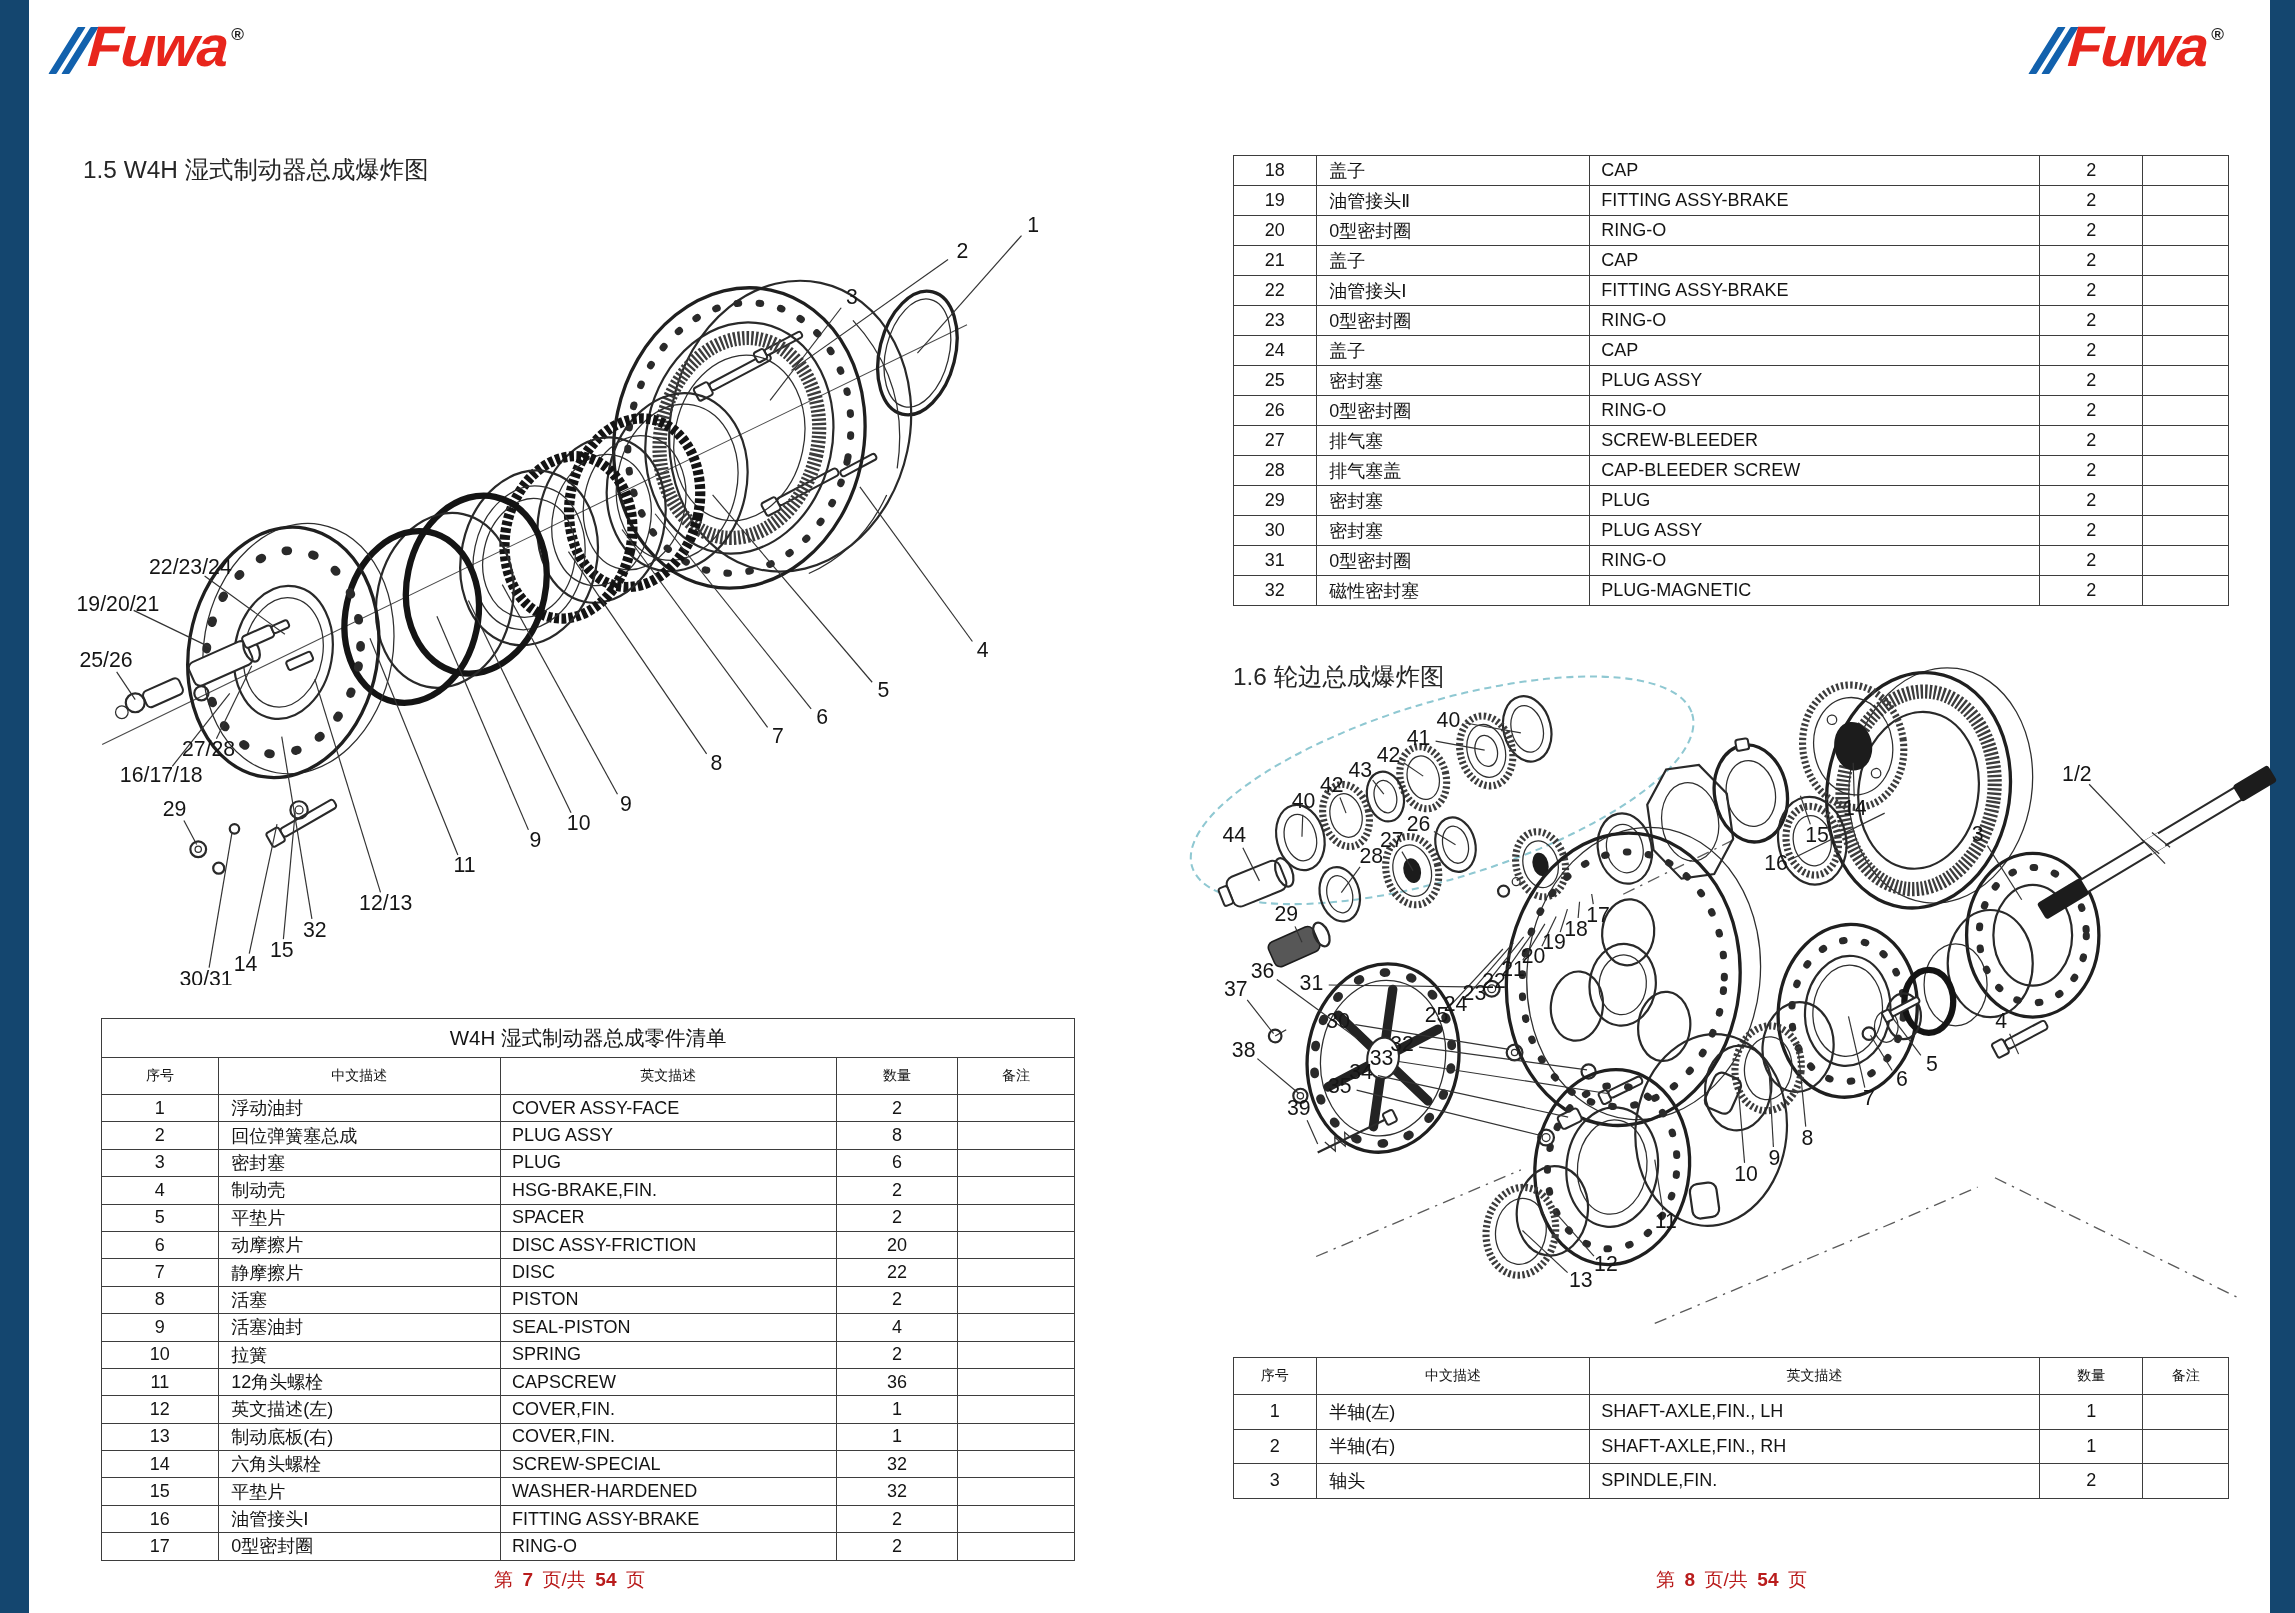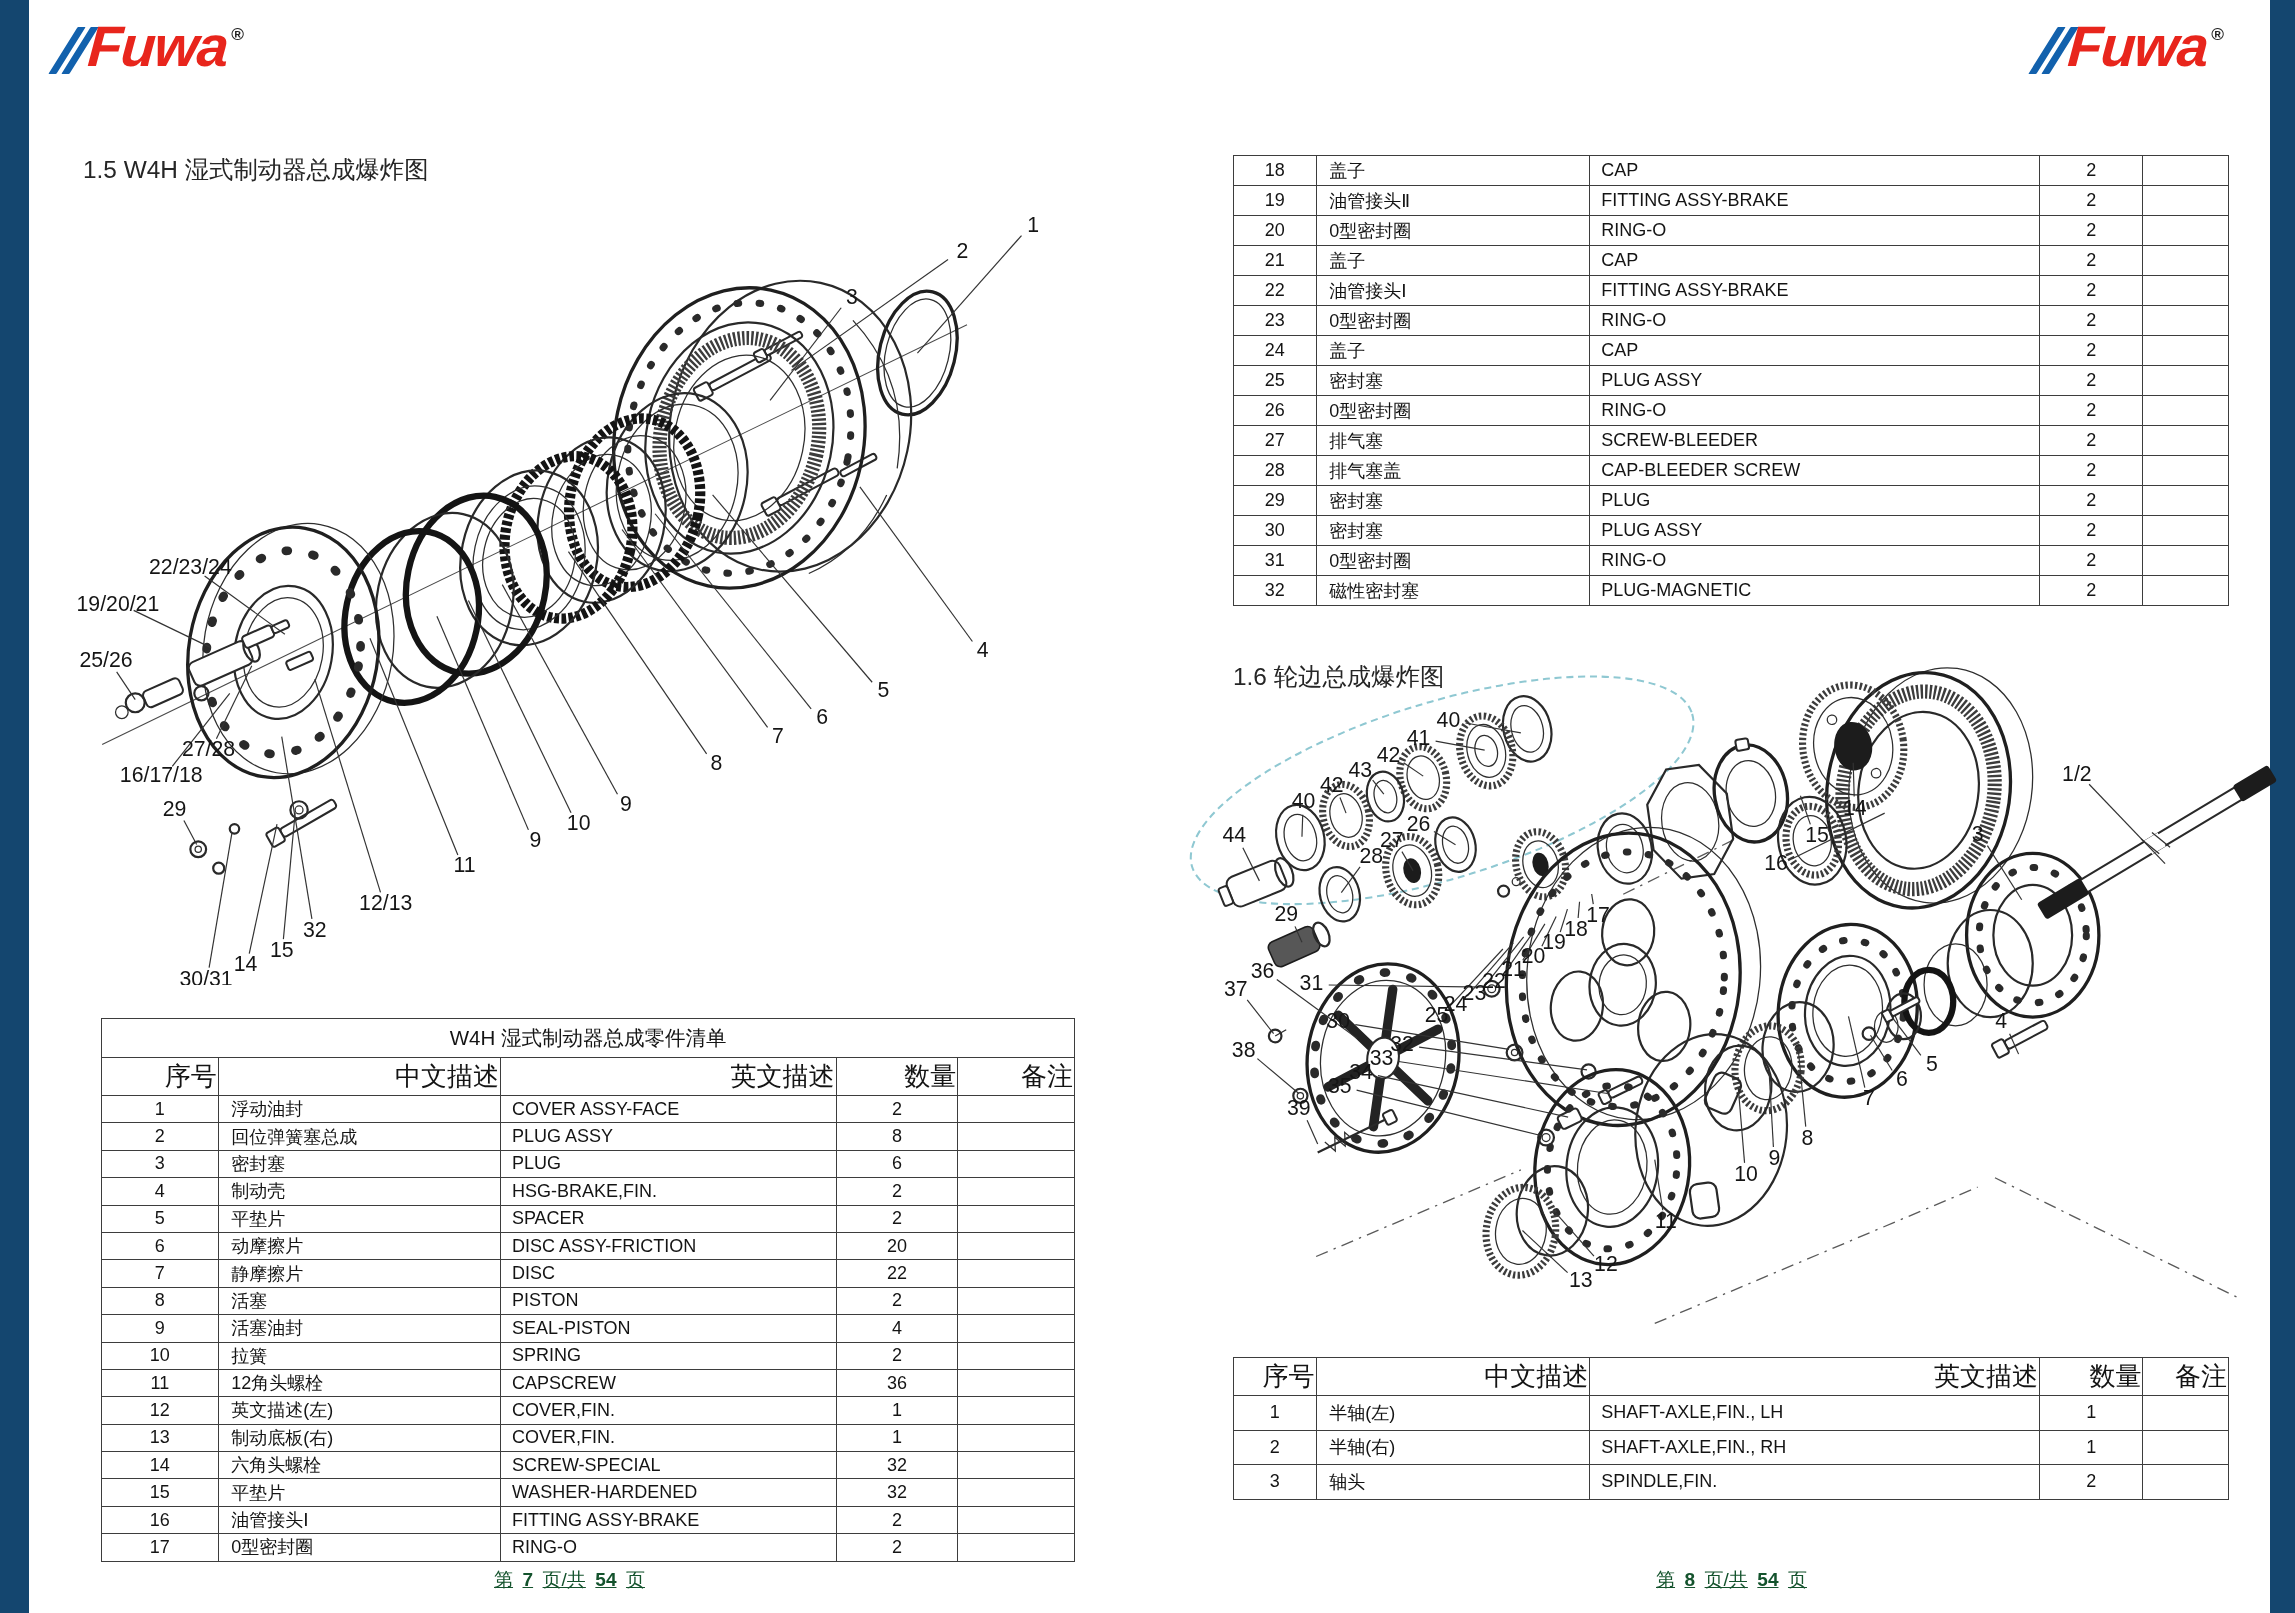--- a/index.html
+++ b/index.html
@@ -17,32 +17,32 @@
   .logo-reg{font-size:17.3px;font-weight:bold;color:#222;margin-left:3.9px;margin-top:3.2px;}
 
   
   .sec-title{position:absolute;font-size:24.4px;color:#262626;white-space:nowrap;}
 
   
   .ptable{position:absolute;border-collapse:collapse;table-layout:fixed;background:#fff;}
   .ptable td,.ptable th{border:1.6px solid #3d3d3d;overflow:hidden;white-space:nowrap;
                         font-weight:normal;color:#141414;}
   .ptable tr.cap td{height:36px;text-align:center;font-size:20.5px;}
-  .ptable tr.hdr th{height:34px;text-align:right;font-size:26px;}
+  .ptable tr.hdr th{height:34px;text-align:center;font-size:14px;}
   .ptable tbody td{font-size:18px;}
   .ptable tbody td.c0{text-align:center;}
   .ptable tbody td.c1{padding-left:12.6px;}
   .ptable tbody td.c2{padding-left:11px;}
   .ptable tbody td.c3{text-align:center;}
   #brake-table tbody td{height:24.4px;}
   #brake-cont-table tbody td{height:27px;}
   #hub-table tbody td{height:31.5px;}
 
   
-  .footer{position:absolute;font-size:19px;color:#14532d;text-align:center;text-decoration:underline;}
+  .footer{position:absolute;font-size:19px;color:#b91c1c;text-align:center;}
   .footer b{font-weight:bold;padding:0 7.9px;}
   .footer span{padding:0 1.6px;}
 
   
   svg{position:absolute;}
   .s1{fill:none;stroke:#2e2e2e;stroke-width:1.6;}
   .s2{fill:none;stroke:#292929;stroke-width:2.8;}
   .s3{fill:none;stroke:#1f1f1f;stroke-width:4.2;}
   .fillw{fill:#fff;stroke:#292929;stroke-width:2.6;}
   .dark{fill:#1c1c1c;stroke:none;}

